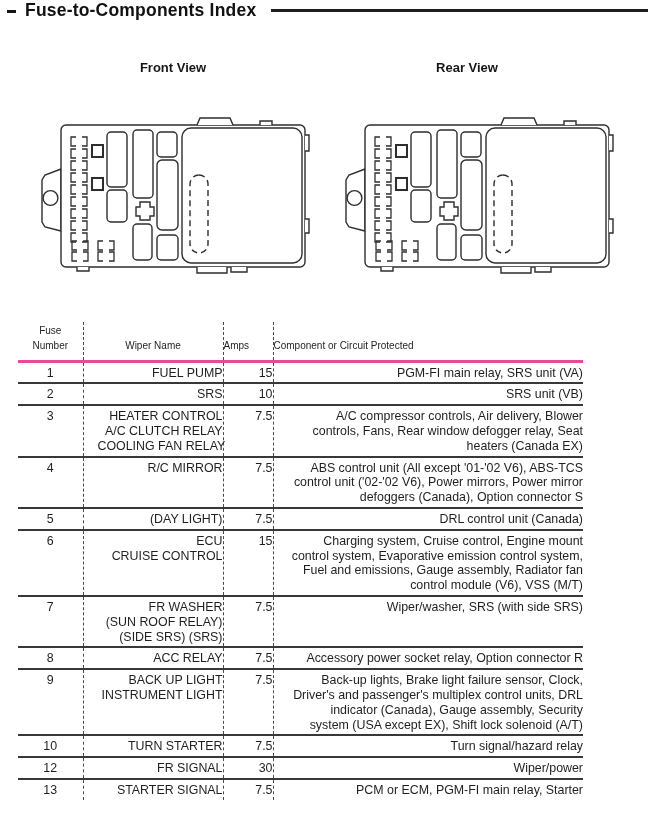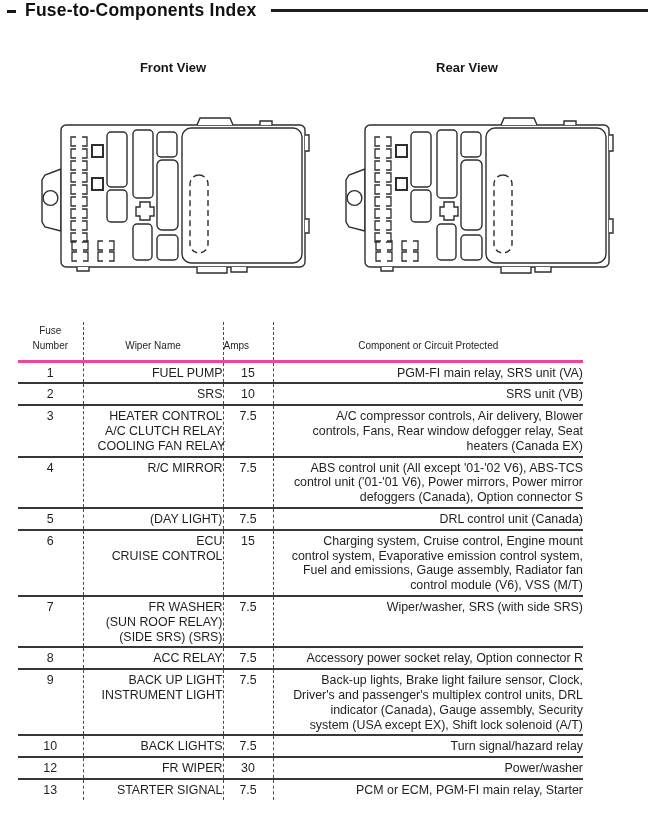--- a/index.html
+++ b/index.html
@@ -34,28 +34,28 @@
   .fuse-table col.c2{width:140px;}
   .fuse-table col.c3{width:50px;}
   .fuse-table col.c4{width:310px;}
   .fuse-table th{
     font-size:10px;font-weight:normal;vertical-align:bottom;
     padding:2px 0 6px 0;border-bottom:3px solid #ec4899;white-space:pre-line;
   }
   .fuse-table th.h-num{text-align:center;}
   .fuse-table th.h-name{text-align:center;}
   .fuse-table th.h-amps{text-align:left;}
-  .fuse-table th.h-comp{text-align:center;}
+  .fuse-table th.h-comp{text-align:left;}
   .fuse-table td{
     vertical-align:top;padding:3px 0 2px 0;border-bottom:2px solid #383838;white-space:pre;text-align:right;
   }
   .fuse-table tr:last-child td{border-bottom:none;}
   .fuse-table td.c-num{text-align:center;}
   .fuse-table td.c-name{padding-left:14px;}
-  .fuse-table td.c-amps{text-align:center;}
+  .fuse-table td.c-amps{}
   .fuse-table td.c-comp{padding-left:9px;overflow:visible;}
   .fuse-table th + th, .fuse-table td + td{border-left:1px dashed #4a4a4a;}
 </style>
 </head>
 <body>
 
 <div class="page">
 
   <svg width="0" height="0" style="position:absolute">
     <defs>
@@ -166,21 +166,21 @@
       <td class="c-comp">A/C compressor controls, Air delivery, Blower
 controls, Fans, Rear window defogger relay, Seat
 heaters (Canada EX)</td>
     </tr>
 
     <tr>
       <td class="c-num">4</td>
       <td class="c-name">R/C MIRROR</td>
       <td class="c-amps">7.5</td>
       <td class="c-comp">ABS control unit (All except '01-'02 V6), ABS-TCS
-control unit ('01-'01 V6), Power mirrors, Power mirror
+control unit ('02-'02 V6), Power mirrors, Power mirror
 defoggers (Canada), Option connector S</td>
     </tr>
 
     <tr>
       <td class="c-num">5</td>
       <td class="c-name">(DAY LIGHT)</td>
       <td class="c-amps">7.5</td>
       <td class="c-comp">DRL control unit (Canada)</td>
     </tr>
 
@@ -217,31 +217,31 @@
 INSTRUMENT LIGHT</td>
       <td class="c-amps">7.5</td>
       <td class="c-comp">Back-up lights, Brake light failure sensor, Clock,
 Driver's and passenger's multiplex control units, DRL
 indicator (Canada), Gauge assembly, Security
 system (USA except EX), Shift lock solenoid (A/T)</td>
     </tr>
 
     <tr>
       <td class="c-num">10</td>
-      <td class="c-name">BACK LIGHTS</td>
+      <td class="c-name">TURN STARTER</td>
       <td class="c-amps">7.5</td>
       <td class="c-comp">Turn signal/hazard relay</td>
     </tr>
 
 
     <tr>
       <td class="c-num">12</td>
-      <td class="c-name">FR WIPER</td>
+      <td class="c-name">FR SIGNAL</td>
       <td class="c-amps">30</td>
-      <td class="c-comp">Power/washer</td>
+      <td class="c-comp">Wiper/power</td>
     </tr>
 
     <tr>
       <td class="c-num">13</td>
       <td class="c-name">STARTER SIGNAL</td>
       <td class="c-amps">7.5</td>
       <td class="c-comp">PCM or ECM, PGM-FI main relay, Starter</td>
     </tr>
   </tbody>
   </table>

